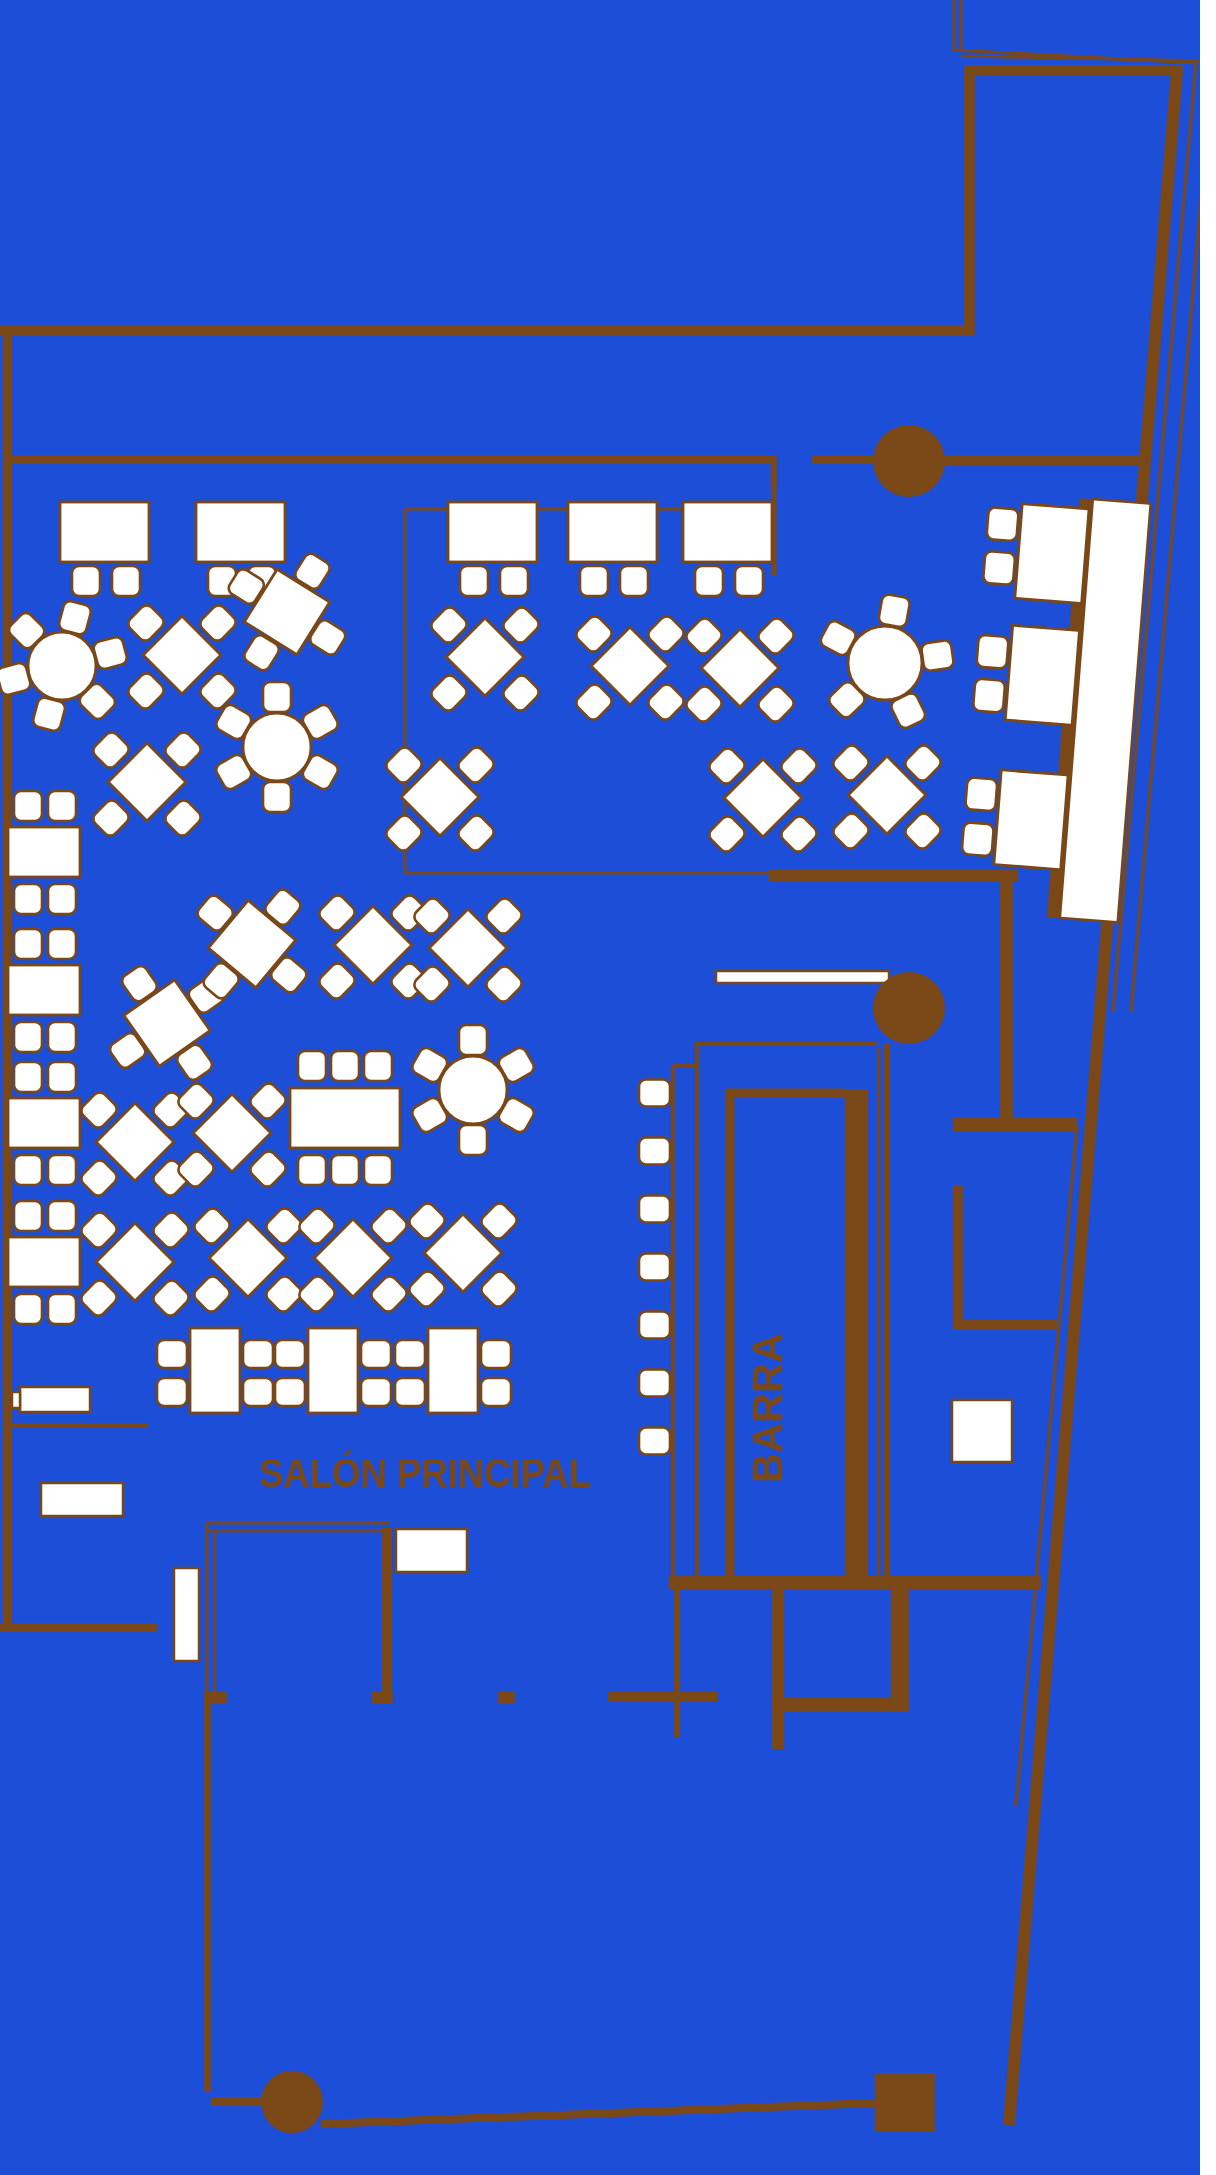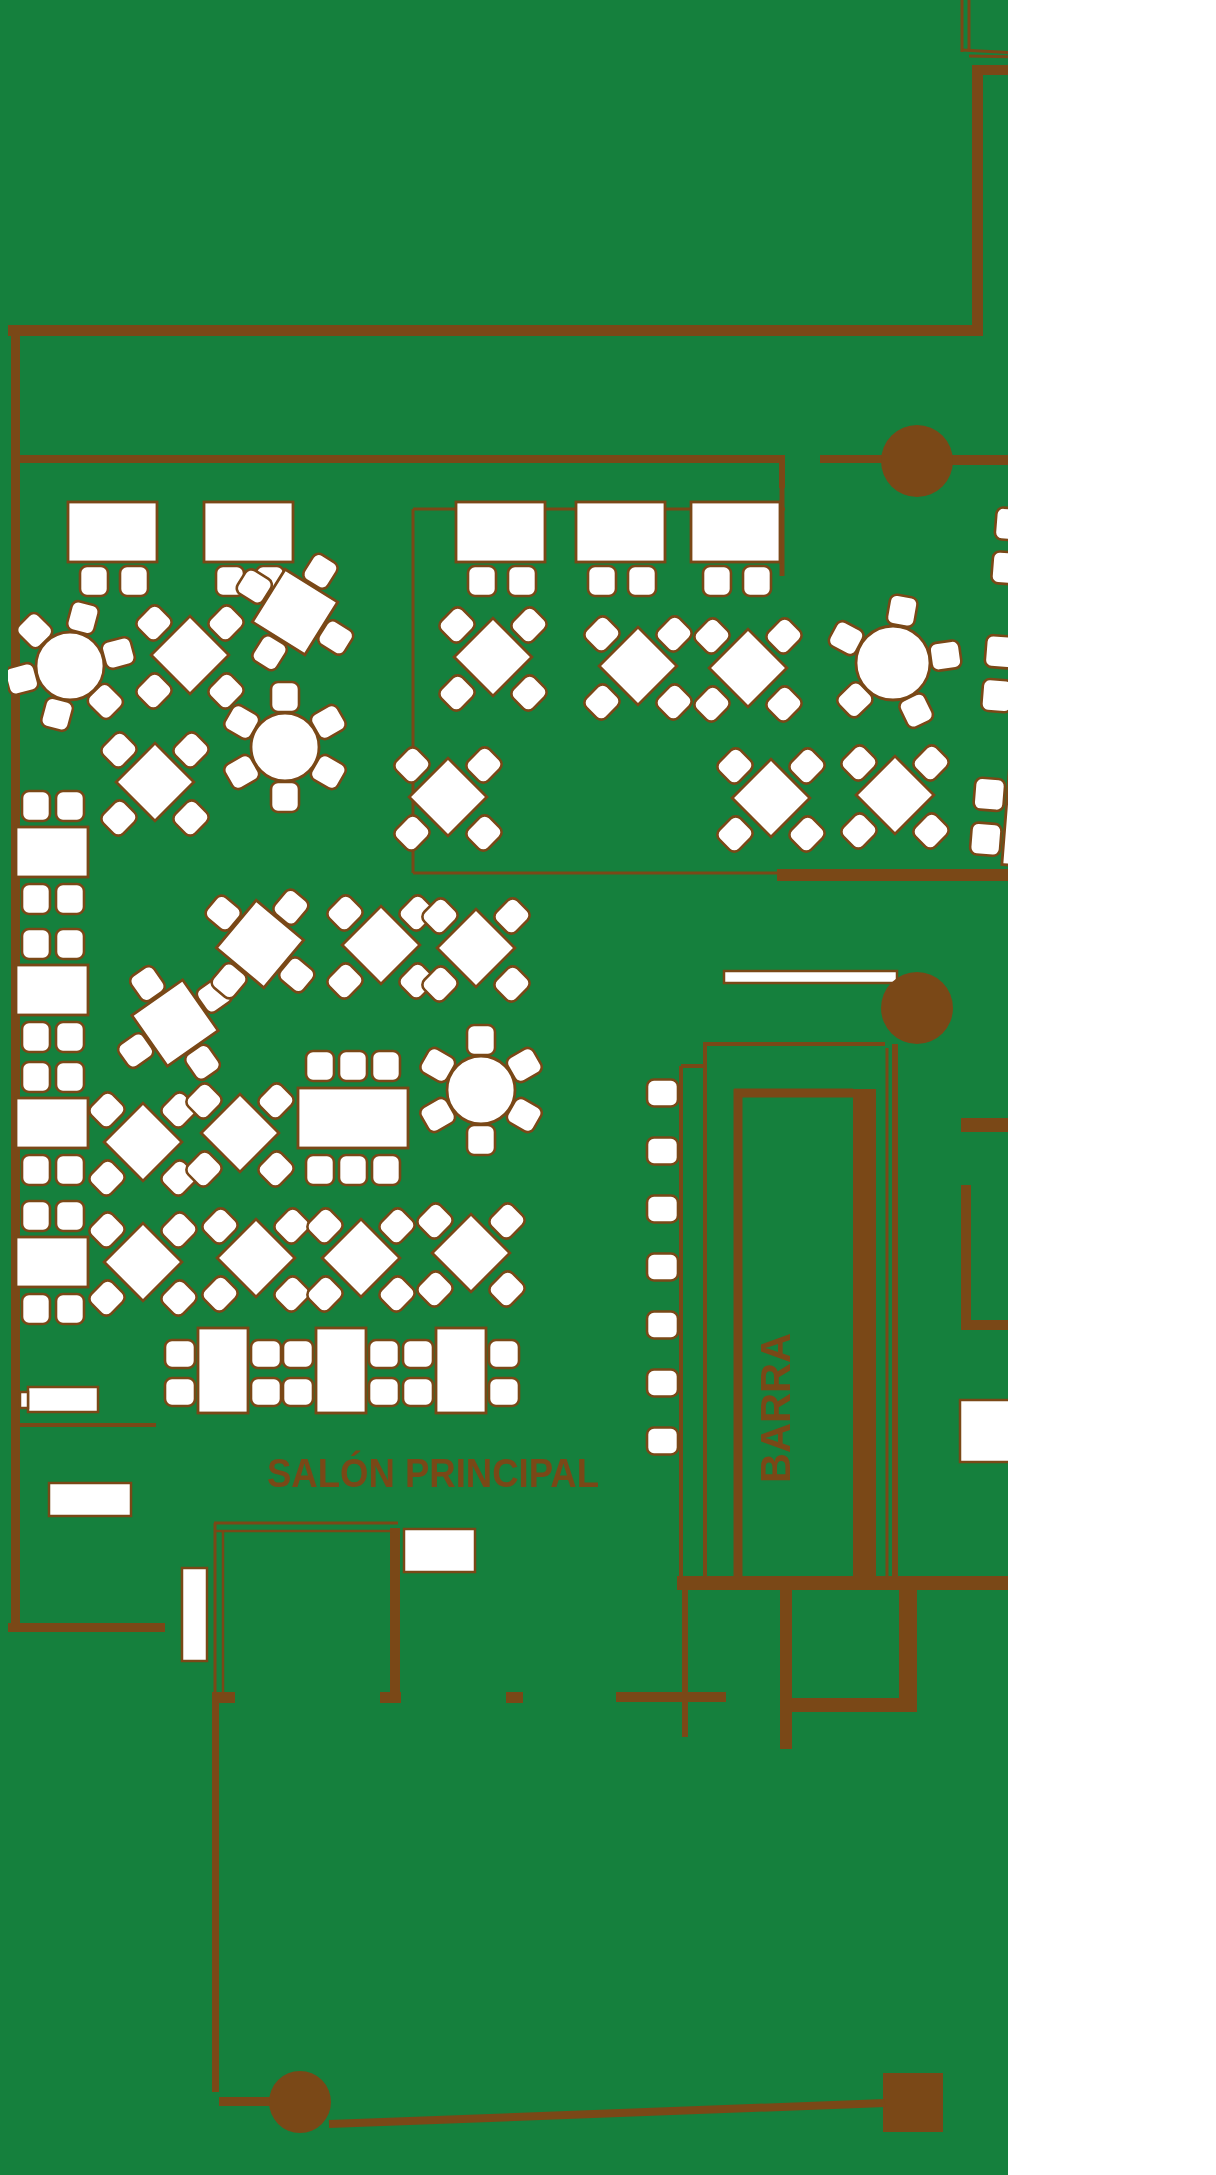--- a/index.html
+++ b/index.html
@@ -1,16 +1,16 @@
 <!DOCTYPE html>
 <html><head>
 <meta charset="utf-8">
 <style>
   html,body{margin:0;padding:0;background:#ffffff;}
-  .stage{position:relative;width:1000px;height:2175px;background:#15803d;overflow:hidden;padding-left:8px;}
+  .stage{position:relative;width:1200px;height:2175px;background:#1d4ed8;overflow:hidden;}
   svg{display:block;}
   text{font-family:"Liberation Sans","DejaVu Sans",sans-serif;font-weight:700;}
 </style>
 </head>
 <body>
 
 <div class="stage">
   <svg id="plan" width="1216" height="2175" viewBox="0 0 1216 2175" xmlns="http://www.w3.org/2000/svg">
     <g id="g-walls">
         <rect x="0" y="325" width="975" height="11" fill="#7a4817"></rect>

